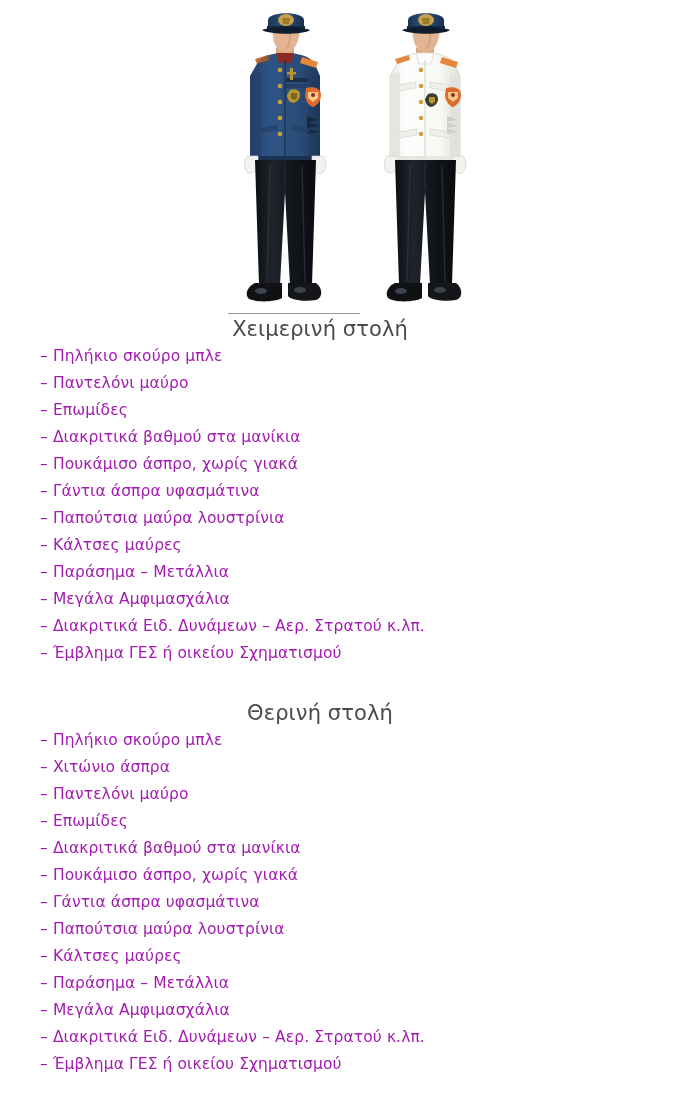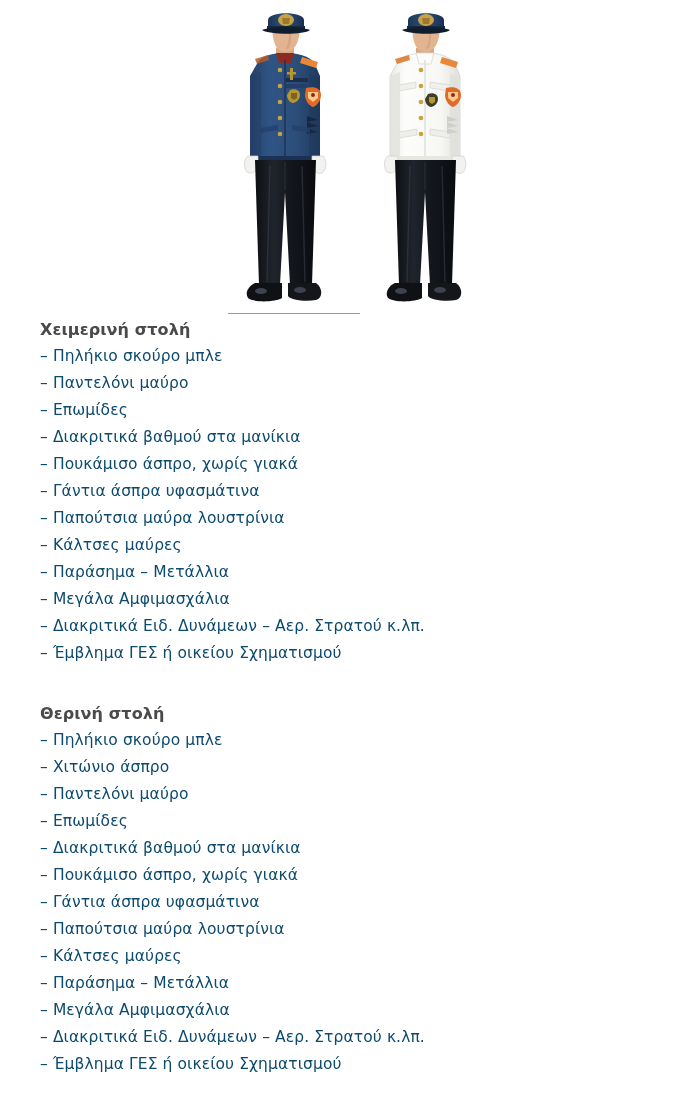--- a/index.html
+++ b/index.html
@@ -50,37 +50,38 @@
   .content {
     position: absolute;
     left: 40px;
     top: 316px;
     width: 560px;
   }
   .uniform-section + .uniform-section {
     margin-top: 33px;
   }
   .section-heading {
-    font-size: 16px;
-    font-weight: bold;
+    font-size: 21px;
+    font-weight: normal;
     color: #4a4a4a;
     line-height: 27px;
     letter-spacing: 0.1px;
     margin: 0;
     white-space: nowrap;
+    text-align: center;
   }
   .item-list {
     list-style: none;
     margin: 0;
     padding: 0;
   }
   .item-list li {
     font-size: 15.5px;
     font-weight: normal;
-    color: #0c4a6e;
+    color: #a21caf;
     line-height: 27px;
     letter-spacing: 0.1px;
     white-space: nowrap;
   }
 </style>
 </head>
 <body>
 
 <div class="page">
 
@@ -272,21 +273,21 @@
         <li>– Μεγάλα Αμφιμασχάλια</li>
         <li>– Διακριτικά Ειδ. Δυνάμεων – Αερ. Στρατού κ.λπ.</li>
         <li>– Έμβλημα ΓΕΣ ή οικείου Σχηματισμού</li>
       </ul>
     </section>
 
     <section class="uniform-section">
       <h2 class="section-heading">Θερινή στολή</h2>
       <ul class="item-list">
         <li>– Πηλήκιο σκούρο μπλε</li>
-        <li>– Χιτώνιο άσπρο</li>
+        <li>– Χιτώνιο άσπρα</li>
         <li>– Παντελόνι μαύρο</li>
         <li>– Επωμίδες</li>
         <li>– Διακριτικά βαθμού στα μανίκια</li>
         <li>– Πουκάμισο άσπρο, χωρίς γιακά</li>
         <li>– Γάντια άσπρα υφασμάτινα</li>
         <li>– Παπούτσια μαύρα λουστρίνια</li>
         <li>– Κάλτσες μαύρες</li>
         <li>– Παράσημα – Μετάλλια</li>
         <li>– Μεγάλα Αμφιμασχάλια</li>
         <li>– Διακριτικά Ειδ. Δυνάμεων – Αερ. Στρατού κ.λπ.</li>

